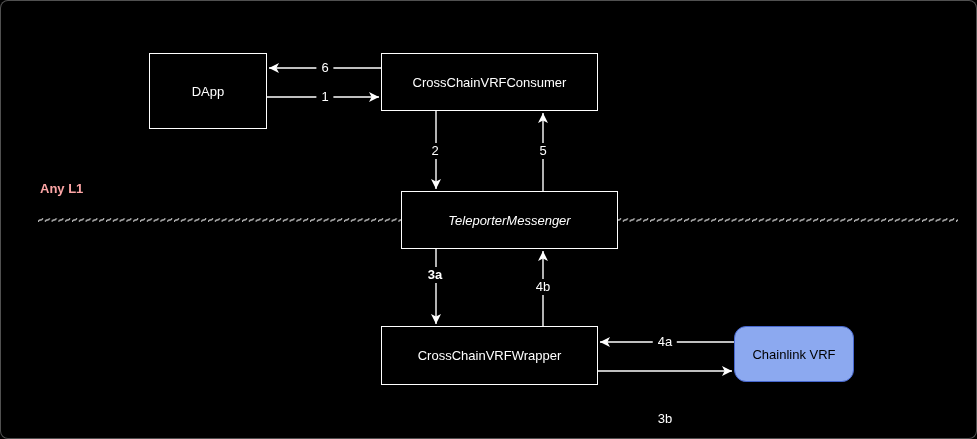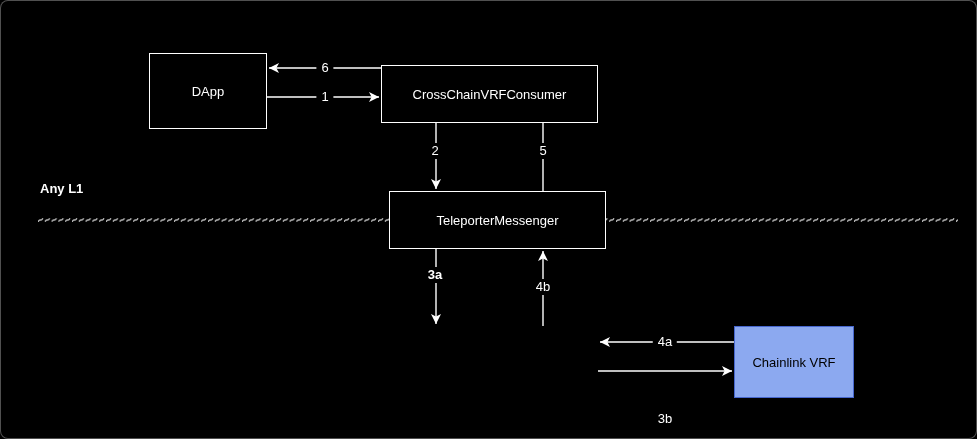--- a/index.html
+++ b/index.html
@@ -35,24 +35,24 @@
     font-size: 13px;
     text-align: center;
     white-space: nowrap;
   }
   .node.highlight {
     background: #8CA9F0;
     border-color: #4767CE;
     color: #000000;
   }
   #node-dapp      { left: 148px; top: 52px;  width: 118px; height: 76px; }
-  #node-consumer  { left: 380px; top: 52px;  width: 217px; height: 58px; margin-top: 12px; }
-  #node-teleporter{ left: 388px; top: 190px; width: 217px; height: 58px; }
+  #node-consumer  { left: 380px; top: 52px;  width: 217px; height: 58px; }
+  #node-teleporter{ left: 400px; top: 190px; width: 217px; height: 58px; font-style: italic; }
   #node-wrapper   { left: 380px; top: 325px; width: 217px; height: 59px; }
-  #node-chainlink { left: 733px; top: 325px; width: 120px; height: 72px; }
+  #node-chainlink { left: 733px; top: 325px; width: 120px; height: 56px; border-radius: 12px; }
 
   .edge-label {
     position: absolute;
     transform: translate(-50%, -50%);
     background: #000;
     color: #fff;
     font-size: 13px;
     line-height: 16px;
     padding: 0 5px;
     white-space: nowrap;
@@ -61,21 +61,21 @@
   #lbl-1  { left: 324px; top: 96px;  }
   #lbl-2  { left: 434px; top: 150px; }
   #lbl-5  { left: 542px; top: 150px; }
   #lbl-3a { left: 434px; top: 274px; font-weight: bold; }
   #lbl-4b { left: 542px; top: 286px; text-align: right; }
   #lbl-4a { left: 664px; top: 341px; text-align: center; }
   #lbl-3b { left: 664px; top: 370px; margin-top: 48px; }
 
   .zone-label {
     position: absolute;
-    color: #ffffff;
+    color: #fca5a5;
     font-size: 13px;
     font-weight: bold;
     white-space: nowrap;
   }
   #zone-top    { left: 39px; top: 180px; }
   #zone-bottom { left: 39px; top: 240px; }
 </style>
 </head>
 <body>
 
@@ -99,20 +99,21 @@
     <line x1="542" y1="190" x2="542" y2="112" stroke="#fff" stroke-width="1.4" marker-end="url(#arr)"></line>
     <line x1="435" y1="248" x2="435" y2="323" stroke="#fff" stroke-width="1.4" marker-end="url(#arr)"></line>
     <line x1="542" y1="325" x2="542" y2="250" stroke="#fff" stroke-width="1.4" marker-end="url(#arr)"></line>
     <line x1="733" y1="341" x2="599" y2="341" stroke="#fff" stroke-width="1.4" marker-end="url(#arr)"></line>
     <line x1="597" y1="370" x2="731" y2="370" stroke="#fff" stroke-width="1.4" marker-end="url(#arr)"></line>
   </svg>
 
   <div class="node" id="node-dapp">DApp</div>
   <div class="node" id="node-consumer">CrossChainVRFConsumer</div>
   <div class="node" id="node-teleporter">TeleporterMessenger</div>
+  <div class="node" id="node-wrapper">CrossChainVRFWrapper</div>
   <div class="node highlight" id="node-chainlink">Chainlink VRF</div>
 
   <span class="edge-label" id="lbl-6">6</span>
   <span class="edge-label" id="lbl-1">1</span>
   <span class="edge-label" id="lbl-2">2</span>
   <span class="edge-label" id="lbl-5">5</span>
   <span class="edge-label" id="lbl-3a">3a</span>
   <span class="edge-label" id="lbl-4b">4b</span>
   <span class="edge-label" id="lbl-4a">4a</span>
   <span class="edge-label" id="lbl-3b">3b</span>

